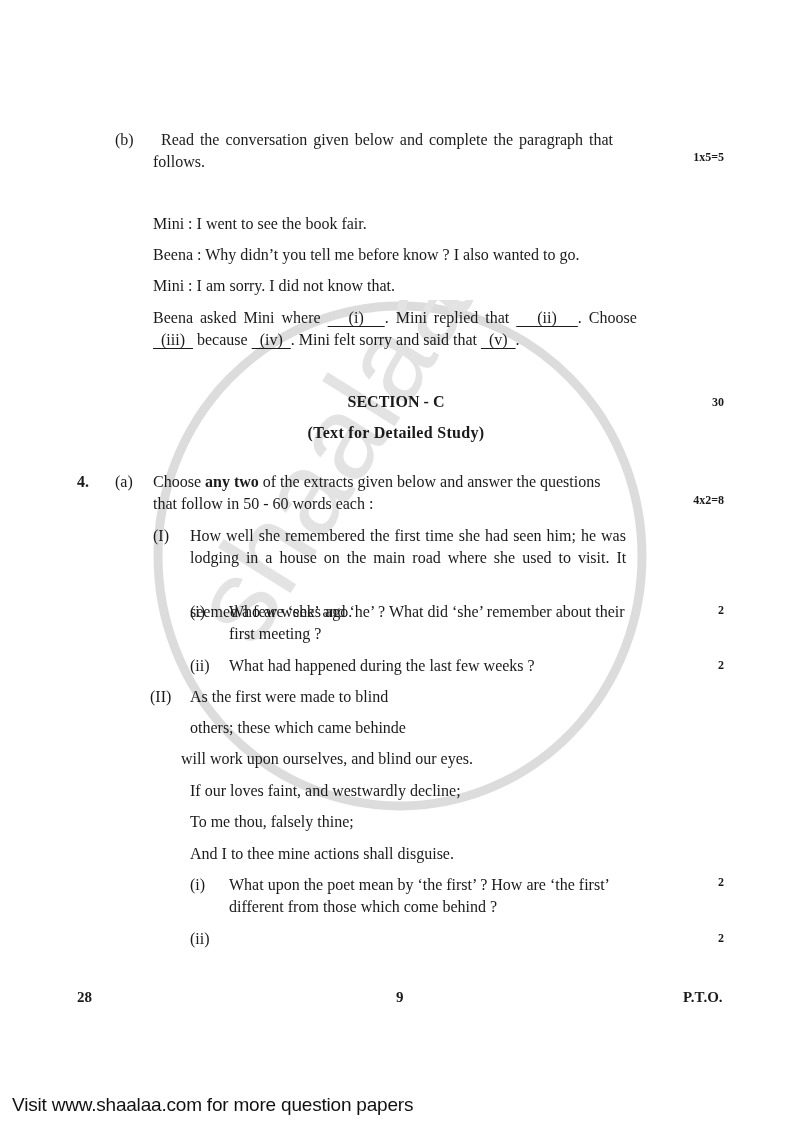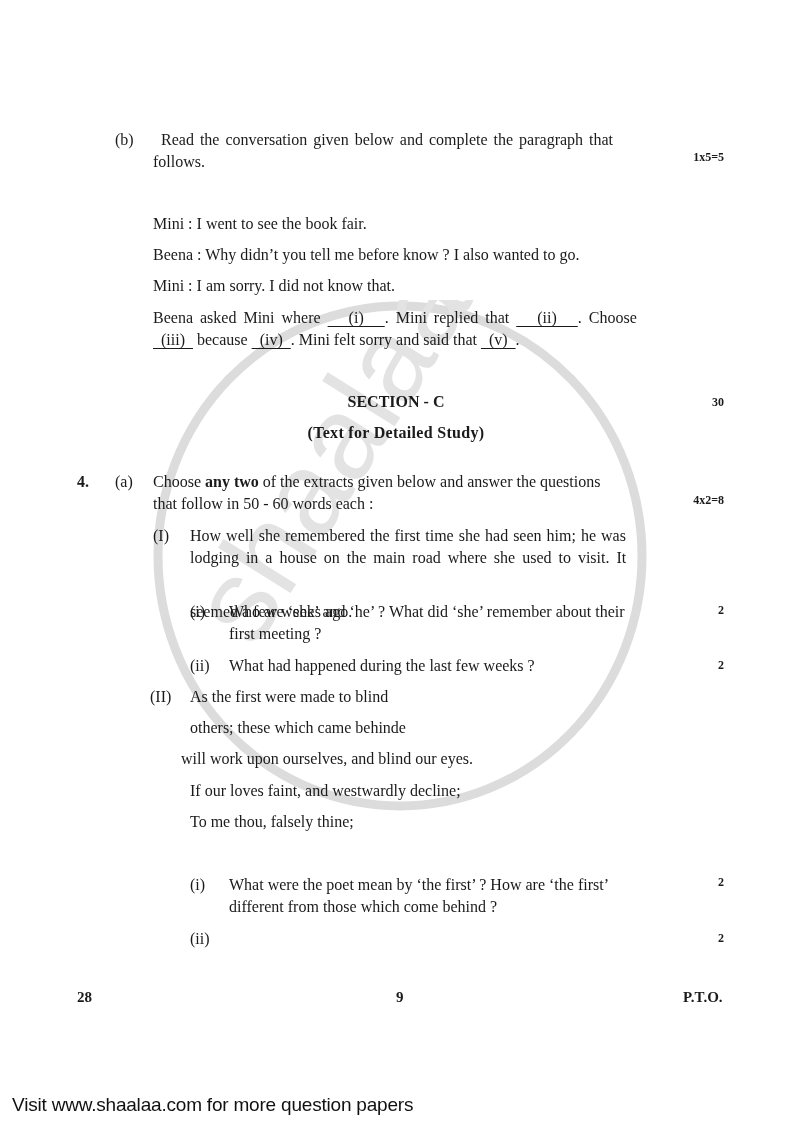--- a/index.html
+++ b/index.html
@@ -131,23 +131,24 @@
   <div class="abs txt" style="left:190px; top:654px;">(ii)</div>
   <div class="abs txt" style="left:229px; top:654px;">What had happened during the last few weeks ?</div>
   <div class="marks" style="right:76px; top:654px;">2</div>
 
   <div class="abs txt" style="left:150px; top:685px;">(II)</div>
   <div class="abs txt" style="left:190px; top:685px;">As the first were made to blind</div>
   <div class="abs txt" style="left:190px; top:716px;text-align:center;">others;  these which came behinde</div>
   <div class="abs txt" style="left:173px; top:747px;margin-left:8px;">will work upon ourselves, and blind our eyes.</div>
   <div class="abs txt" style="left:190px; top:779px;">If our loves faint, and westwardly decline;</div>
   <div class="abs txt" style="left:190px; top:810px;">To me thou, falsely thine;</div>
+  <div class="abs txt" style="left:190px; top:842px;">And I to thee mine actions shall disguise.</div>
 
   <div class="abs txt" style="left:190px; top:873px;">(i)</div>
-  <div class="abs txt" style="left:229px; top:873px;">What were the poet mean by ‘the first’ ?   How are ‘the first’</div>
+  <div class="abs txt" style="left:229px; top:873px;">What upon the poet mean by ‘the first’ ?   How are ‘the first’</div>
   <div class="abs txt" style="left:229px; top:895px;">different from those which come behind ?</div>
   <div class="marks" style="right:76px; top:871px;">2</div>
 
   <div class="abs txt" style="left:190px; top:927px;">(ii)</div>
   <div class="marks" style="right:76px; top:927px;">2</div>
 
   <div class="footer-num" style="left:77px; top:989px;">28</div>
   <div class="footer-num" style="left:396px; top:989px;">9</div>
   <div class="footer-num" style="left:683px; top:989px;">P.T.O.</div>
 

